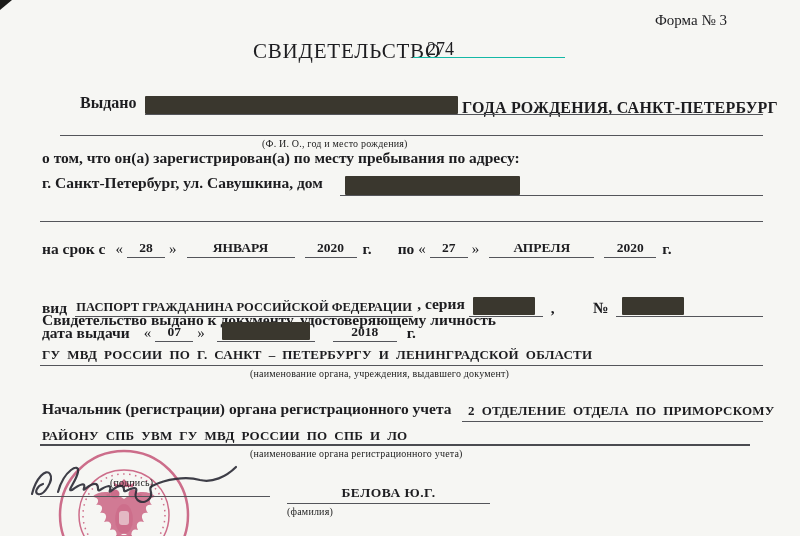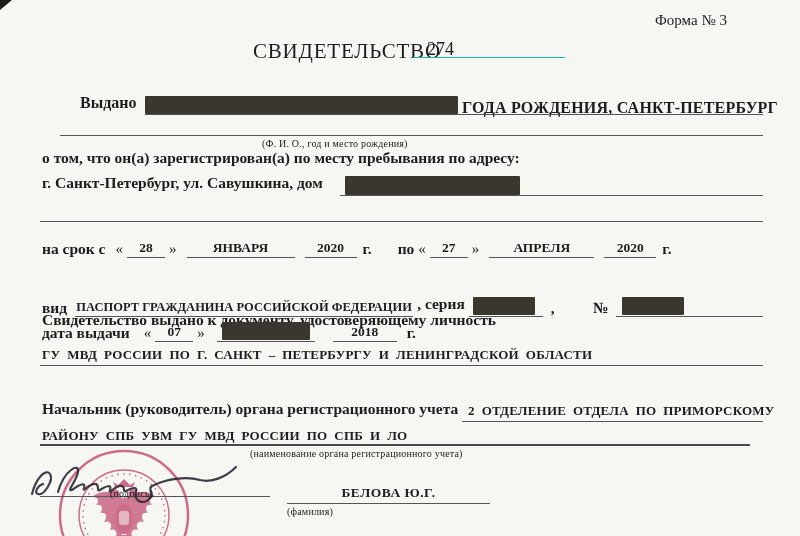--- a/index.html
+++ b/index.html
@@ -108,22 +108,23 @@
     <span class="quote">»</span>
     <span class="ucell" style="width:98px;margin-left:8px;position:relative;">
       <span class="bar" style="left:5px;bottom:1px;top:auto;width:88px;height:18px;position:absolute;"></span>
     </span>
     <span class="ucell" style="width:64px;margin-left:18px;">2018</span>
     <span class="body-text" style="margin-left:10px;">г.</span>
   </div>
 
   <div class="abs bold-fill wspace" style="left:42px;top:347px;font-size:13px;">ГУ МВД РОССИИ ПО Г. САНКТ – ПЕТЕРБУРГУ И ЛЕНИНГРАДСКОЙ ОБЛАСТИ</div>
   <div class="hline" style="left:40px;top:365px;width:723px;"></div>
+  <div class="caption" style="left:250px;top:368px;width:300px;">(наименование органа, учреждения, выдавшего документ)</div>
 
-  <div class="abs body-text" style="left:42px;top:400px;">Начальник (руководитель) органа регистрационного учета</div>
+  <div class="abs body-text" style="left:42px;top:400px;">Начальник (регистрации) органа регистрационного учета</div>
   <div class="abs bold-fill wspace" style="left:468px;top:403px;font-size:13px;">2 ОТДЕЛЕНИЕ ОТДЕЛА ПО ПРИМОРСКОМУ</div>
   <div class="hline" style="left:462px;top:421px;width:301px;"></div>
 
   <div class="abs bold-fill wspace" style="left:42px;top:428px;font-size:13px;">РАЙОНУ СПБ УВМ ГУ МВД РОССИИ ПО СПБ И ЛО</div>
   <div class="hline thick" style="left:40px;top:444px;width:710px;"></div>
   <div class="caption" style="left:250px;top:448px;width:300px;">(наименование органа регистрационного учета)</div>
 
   <svg class="stamp-svg" width="160" height="160" viewBox="0 0 160 160">
     <defs>
       <path id="ringPath" d="M 80,133 A 53,53 0 1 1 79.9,133"></path>
@@ -154,19 +155,19 @@
 
   <div class="hline" style="left:40px;top:496px;width:230px;"></div>
   <svg class="sig-svg" width="220" height="52" viewBox="0 0 220 52">
     <path d="M4,36 C8,20 18,10 22,16 C26,22 16,38 10,36 C6,35 9,28 15,26
              M30,34 C36,12 52,4 50,14 C48,24 38,34 44,32
              C52,26 58,24 56,30 C54,36 62,24 68,26 C72,28 68,34 72,32
              C78,28 84,26 82,32 C80,38 88,26 94,28 C98,30 94,34 98,33
              C104,30 110,28 108,34 C105,43 116,48 122,40 C126,34 119,31 124,28
              C138,21 158,18 172,22 C184,25 198,19 208,9" fill="none" stroke="#2e2e38" stroke-width="2.2" stroke-linecap="round" opacity="0.92"></path>
   </svg>
-  <div class="caption" style="left:110px;top:488px;width:90px;">(подпись)</div>
+  <div class="caption" style="left:110px;top:477px;width:90px;">(подпись)</div>
 
   <div class="abs" style="left:287px;top:485px;width:203px;text-align:center;font-size:13.5px;letter-spacing:0.5px;font-weight:bold;">БЕЛОВА Ю.Г.</div>
   <div class="hline" style="left:287px;top:503px;width:203px;"></div>
   <div class="caption" style="left:287px;top:506px;width:203px;">(фамилия)</div>
 
 </div>
 
 </body></html>

